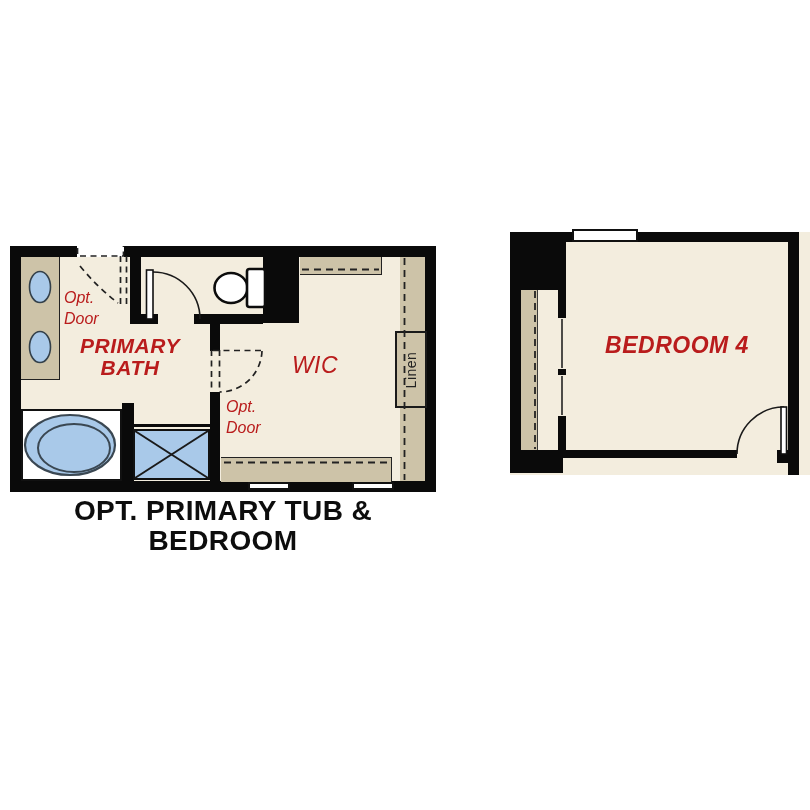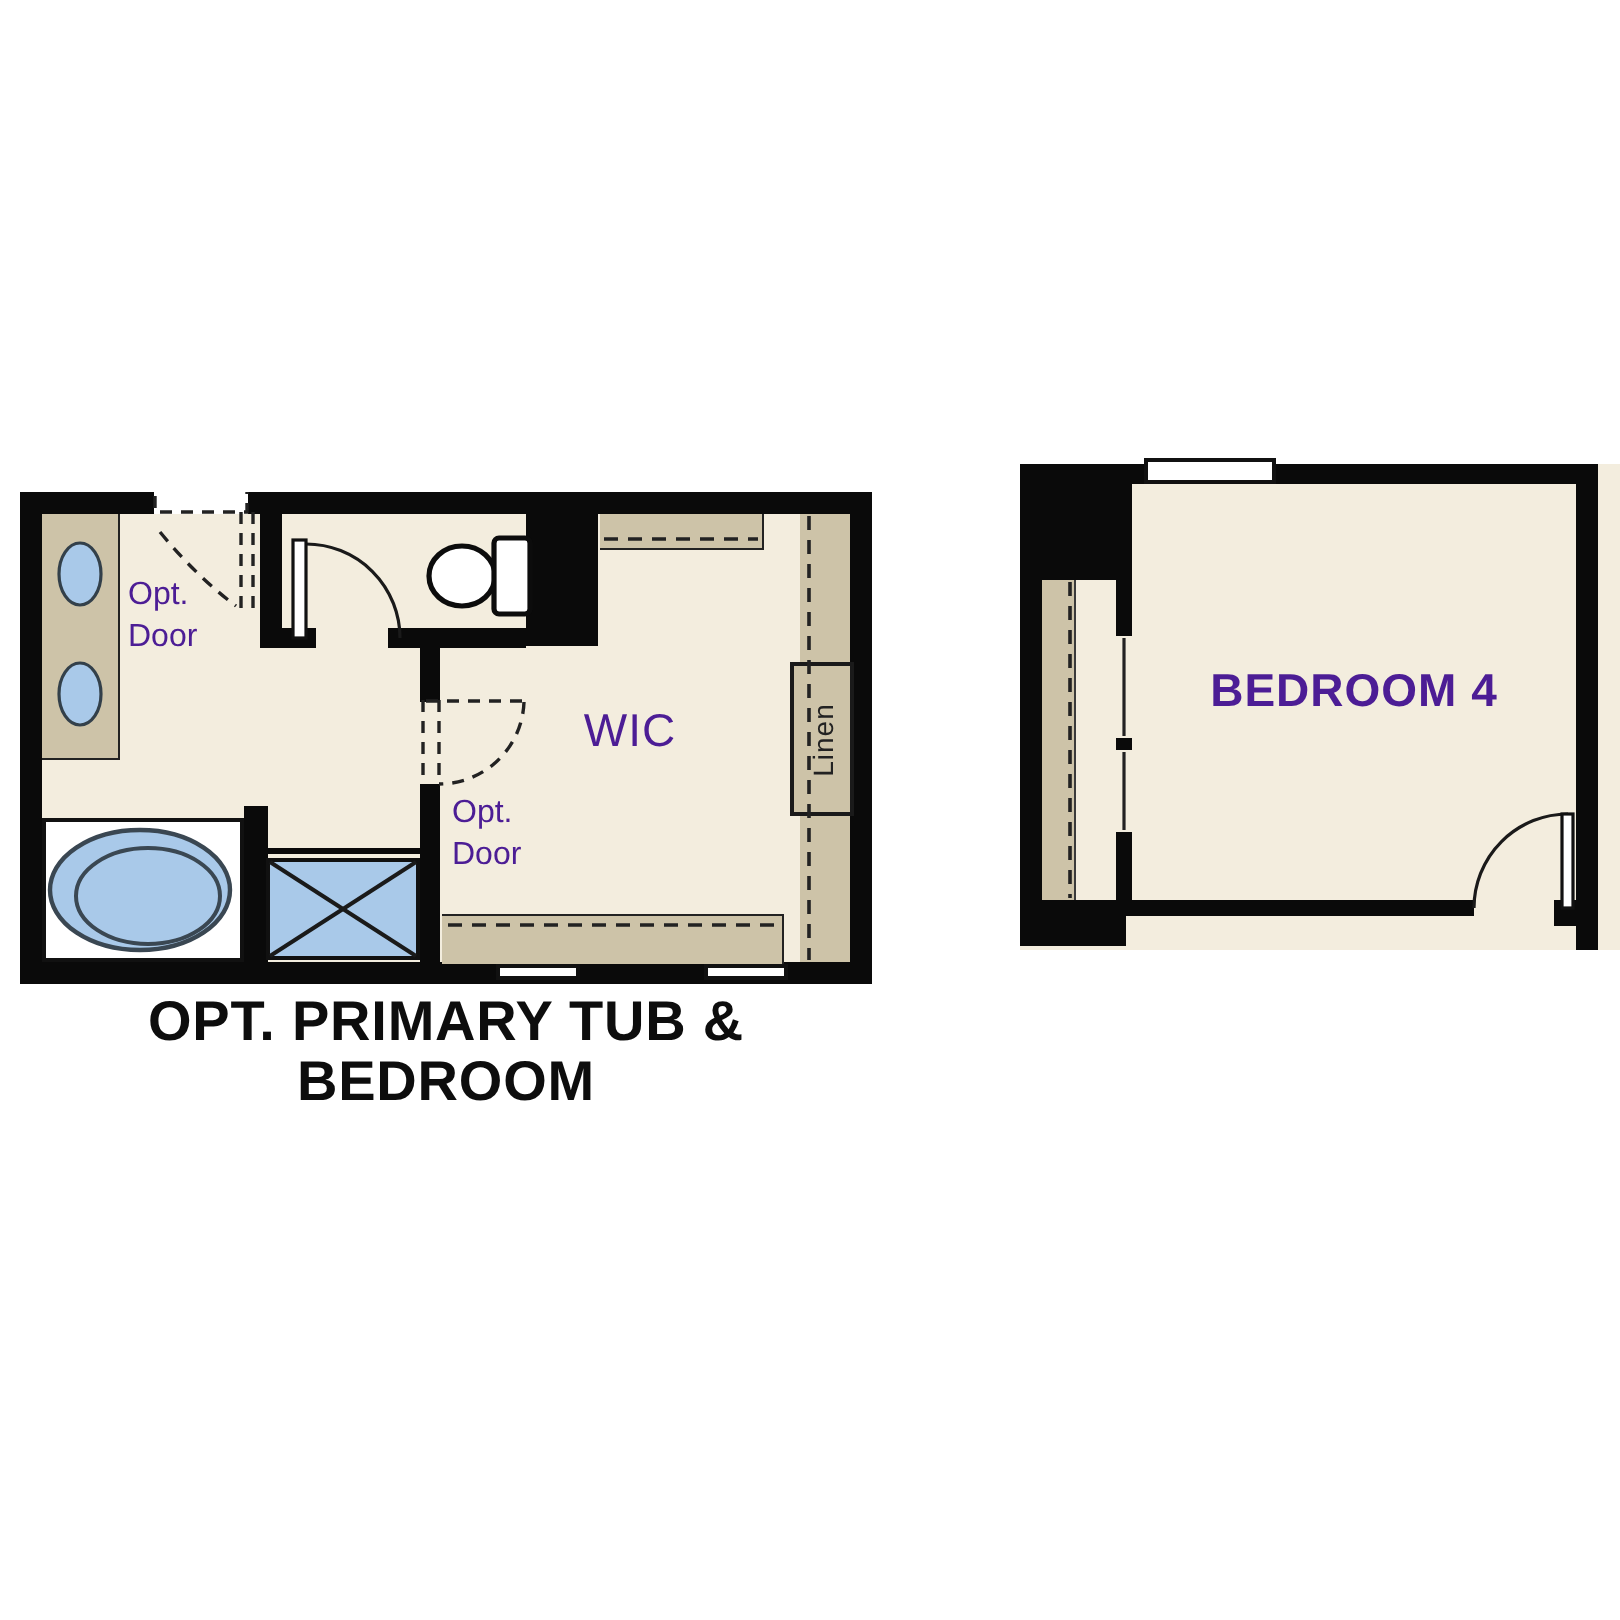--- a/index.html
+++ b/index.html
@@ -4,21 +4,21 @@
 <style>
   html,body{margin:0;padding:0;background:#ffffff;}
   .canvas{position:relative;width:810px;height:810px;background:#ffffff;overflow:hidden;
           font-family:"Liberation Sans", sans-serif;color:#111;}
   .abs{position:absolute;}
   .plan{position:absolute;background:#f3edde;}
   .wall{position:absolute;background:#0a0a0a;}
   .tan{position:absolute;background:#cdc3a8;}
   .whitebox{position:absolute;background:#ffffff;}
   .overlay{position:absolute;left:0;top:0;pointer-events:none;}
-  .lbl{position:absolute;color:#4c1d95;}
+  .lbl{position:absolute;color:#b91c1c;font-style:italic;}
   .lbl-room{font-weight:bold;font-size:21px;line-height:22px;letter-spacing:.5px;text-align:center;}
   .lbl-opt{font-size:16px;line-height:21px;}
   .lbl-wic{font-size:23px;line-height:18px;letter-spacing:.5px;text-align:center;}
   .lbl-bed{font-weight:bold;font-size:23px;letter-spacing:.5px;text-align:center;}
   .caption{position:absolute;font-weight:bold;font-size:28px;line-height:30px;
            letter-spacing:.4px;text-align:center;color:#0d0d0d;}
   .linenbox{position:absolute;background:#cdc3a8;border:2px solid #1a1a1a;
             display:flex;align-items:center;justify-content:center;}
   .linenbox span{transform:rotate(-90deg);font-size:14px;letter-spacing:.5px;white-space:nowrap;color:#222;}
   .doormark{position:absolute;background:#ffffff;border:2px solid #111;box-sizing:border-box;}
@@ -109,20 +109,22 @@
         <line x1="214" y1="216.5" x2="379" y2="216.5"></line>
         <line x1="394.5" y1="12" x2="394.5" y2="234"></line>
       </g>
     </svg>
 
     <div class="lbl lbl-opt" style="left:54px;top:41px;">
       <div>Opt.</div>
       <div>Door</div>
     </div>
     <div class="lbl lbl-room" style="left:60px;top:89px;width:120px;">
+      <div>PRIMARY</div>
+      <div>BATH</div>
     </div>
     <div class="lbl lbl-opt" style="left:216px;top:150px;">
       <div>Opt.</div>
       <div>Door</div>
     </div>
     <div class="lbl lbl-wic" style="left:275px;top:110px;width:60px;">WIC</div>
   </div>
 
   <div class="caption" style="left:10px;top:496px;width:426px;">
     <div>OPT. PRIMARY TUB &amp;</div>

